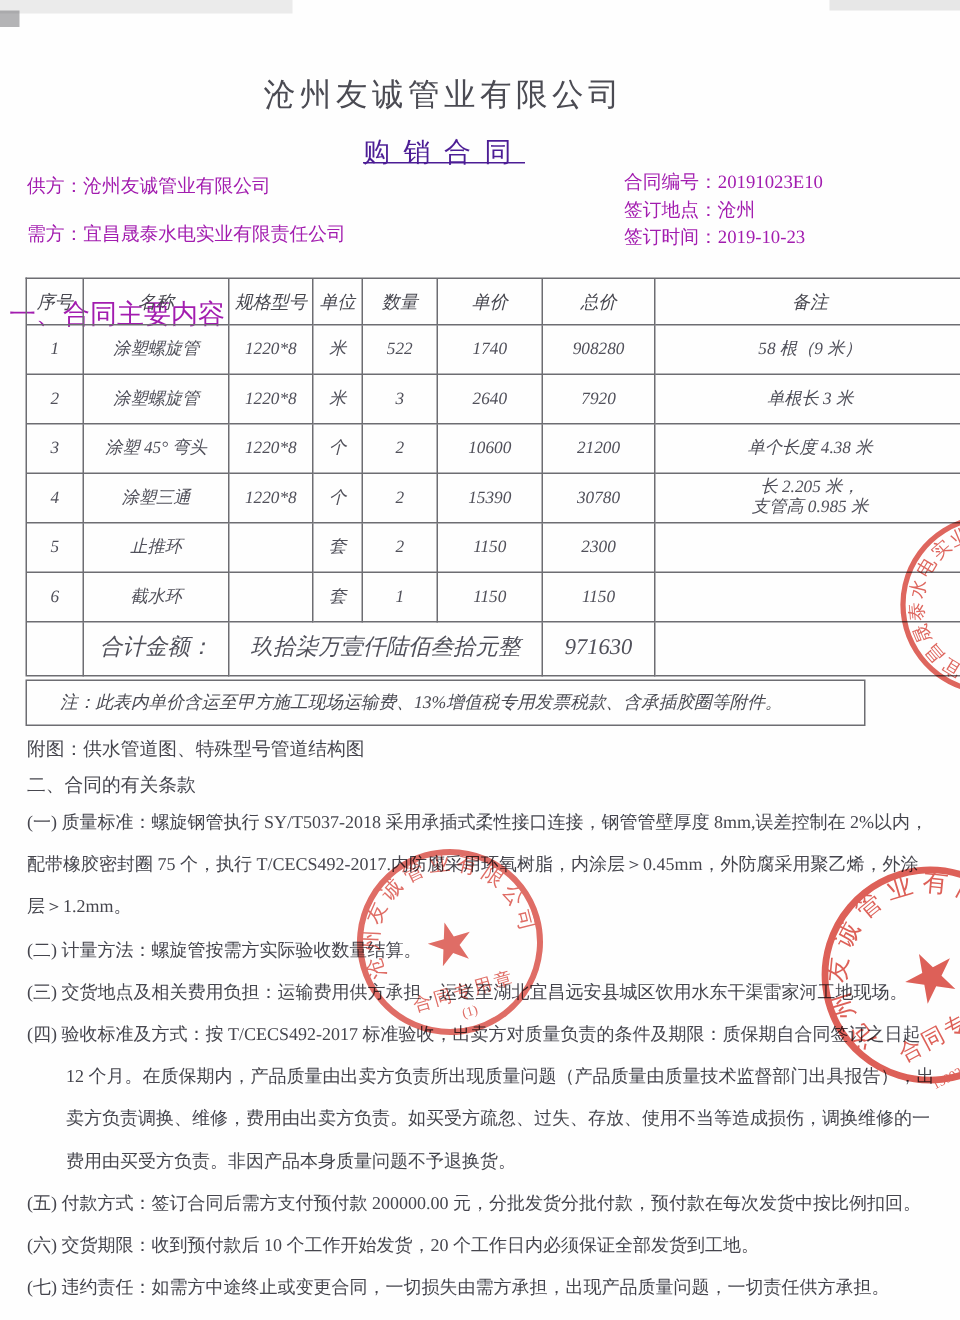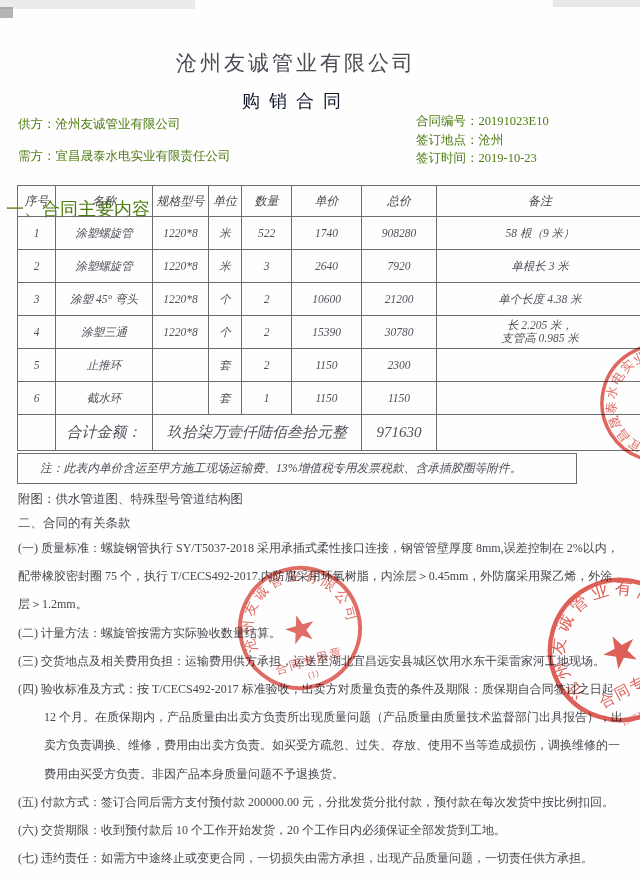--- a/index.html
+++ b/index.html
@@ -4,23 +4,23 @@
 <style>
   html,body{margin:0;padding:0;}
   body{background:#ffffff;font-family:"Liberation Serif","DejaVu Serif",serif;}
   .page{position:relative;width:640px;height:880px;background:#fefefe;overflow:hidden;color:#46464e;}
   .artifact{position:absolute;pointer-events:none;}
   .a1{left:0;top:0;width:195px;height:9px;background:rgba(150,150,150,.18);}
   .a2{left:553px;top:0;width:87px;height:7px;background:rgba(150,150,150,.22);}
   .a3{left:0;top:7px;width:13px;height:11px;background:rgba(90,90,95,.45);}
 
   .title{position:absolute;left:0;top:49px;width:592px;text-align:center;font-size:21px;letter-spacing:3px;color:#4b4b53;}
-  .subtitle{position:absolute;left:0;top:89px;width:592px;text-align:center;font-size:18px;letter-spacing:9px;color:#0f172a;}
+  .subtitle{position:absolute;left:0;top:89px;width:592px;text-align:center;font-size:18px;letter-spacing:9px;color:#4c1d95;text-decoration:underline;}
 
-  .metaline{position:absolute;font-size:12.5px;color:#4d7c0f;white-space:nowrap;}
+  .metaline{position:absolute;font-size:12.5px;color:#a21caf;white-space:nowrap;}
   .supplier{left:18px;top:116px;}
   .buyer{left:18px;top:148px;}
   .s1-heading{left:6px;top:166px;font-size:18px;margin-top:31px;}
   .cm-no{left:416px;top:113px;}
   .cm-place{left:416px;top:132px;}
   .cm-date{left:416px;top:150px;}
 
   .tablewrap{position:absolute;left:17px;top:185px;width:627px;font-style:italic;}
   .tbl{border-left:1px solid #6d6d72;border-top:1px solid #6d6d72;background:transparent;}
   .tgrid{display:grid;grid-template-columns:38px 97px 56px 33px 50px 70px 75px 1fr;}

